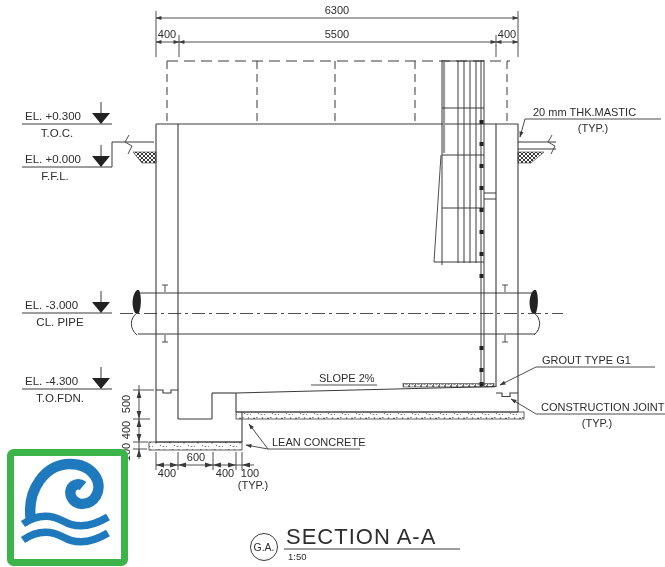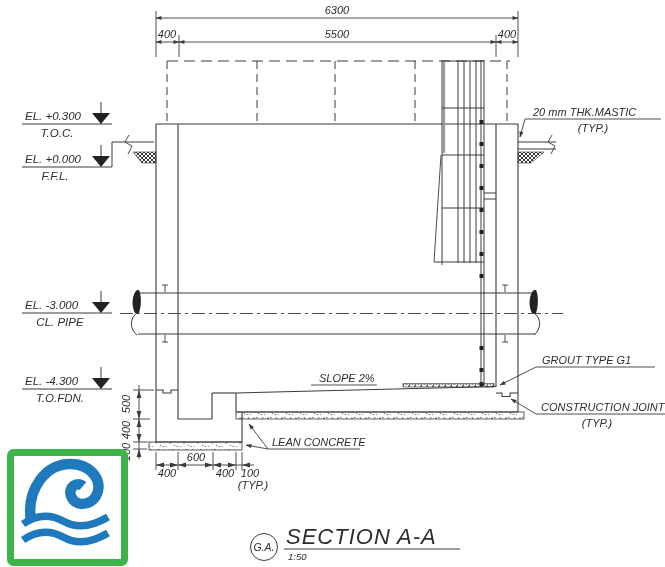--- a/index.html
+++ b/index.html
@@ -1,17 +1,17 @@
 <!DOCTYPE html>
 <html><head>
 <meta charset="utf-8">
 <style>
   html,body{margin:0;padding:0;background:#e8e8e8;}
   .sheet{position:relative;width:665px;height:567px;background:#ffffff;overflow:hidden;
-         font-family:"Liberation Sans", sans-serif;font-style:italic;}
+         font-family:"Liberation Sans", sans-serif;}
   svg{position:absolute;left:0;top:0;}
   svg text{fill:#2d2d2d;font-family:"Liberation Sans", sans-serif;}
   .dimtxt{font-size:11px;}
   .eltxt{font-size:11.5px;}
   .notetxt{font-size:11px;}
   .titletxt{font-size:22px;letter-spacing:1px;}
   .scaletxt{font-size:9.5px;}
   .bubbletxt{font-size:10.5px;}
 </style>
 </head>

